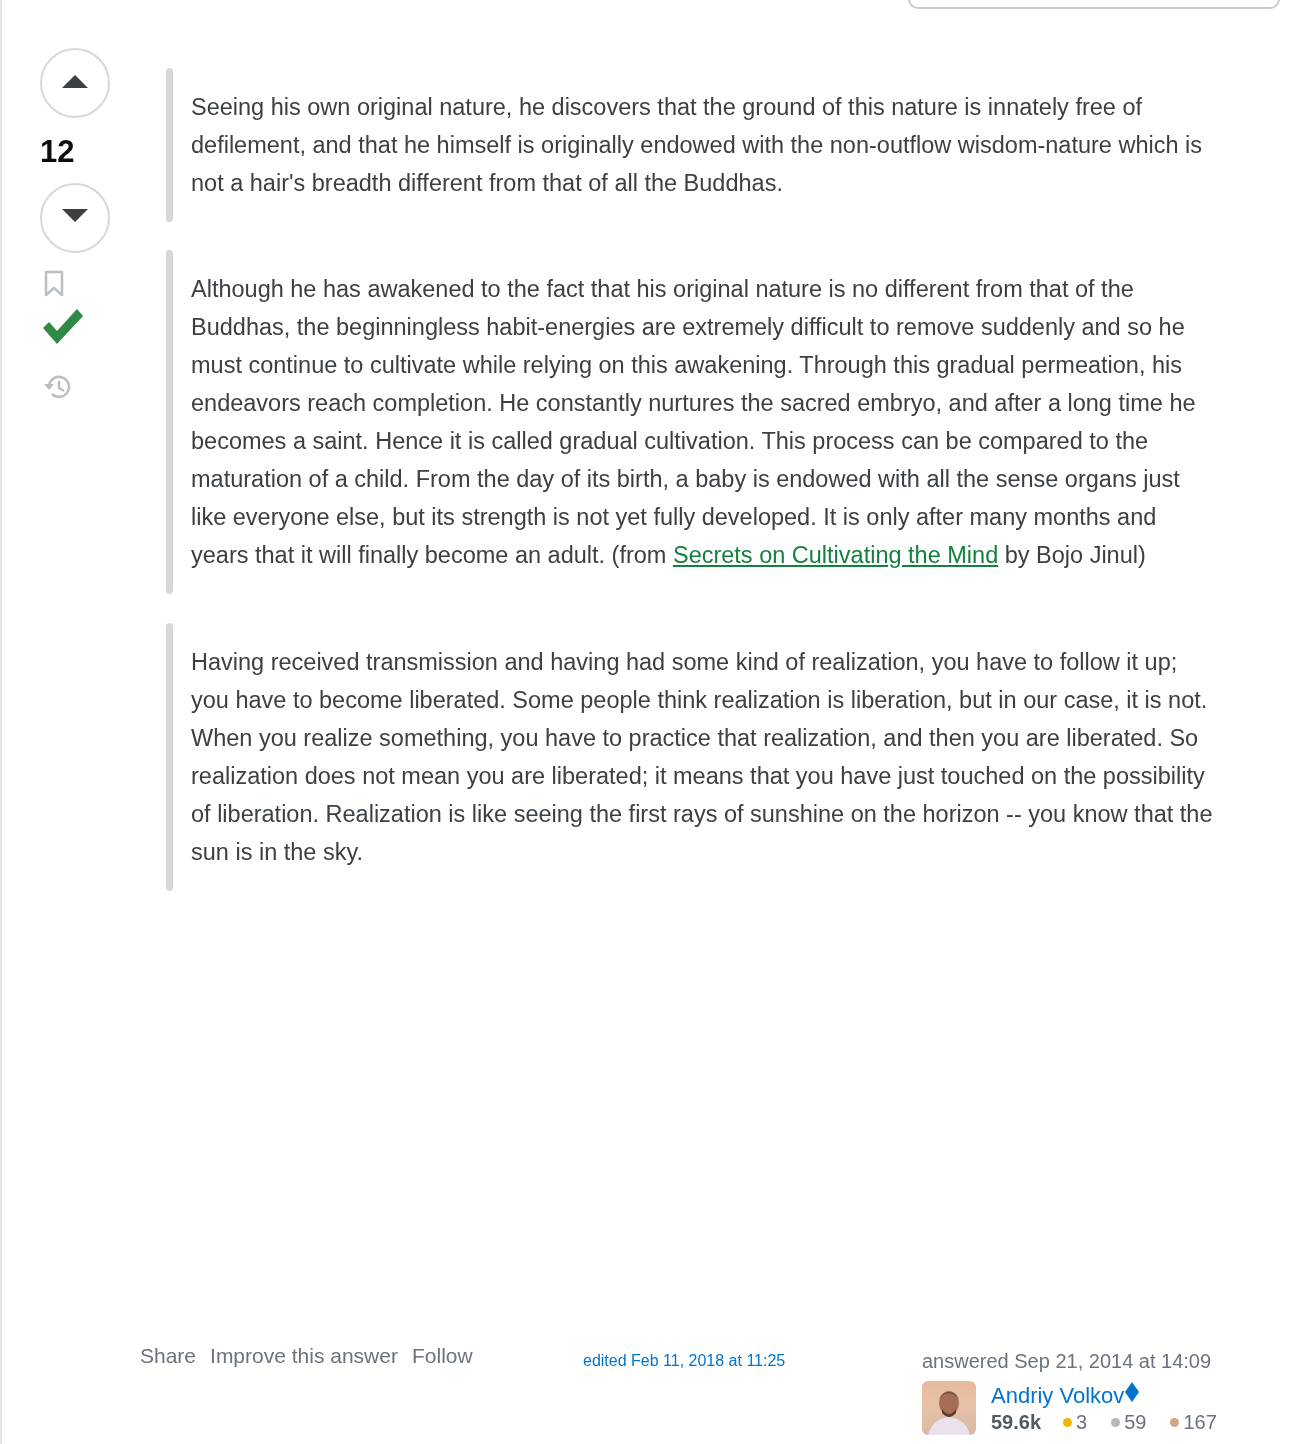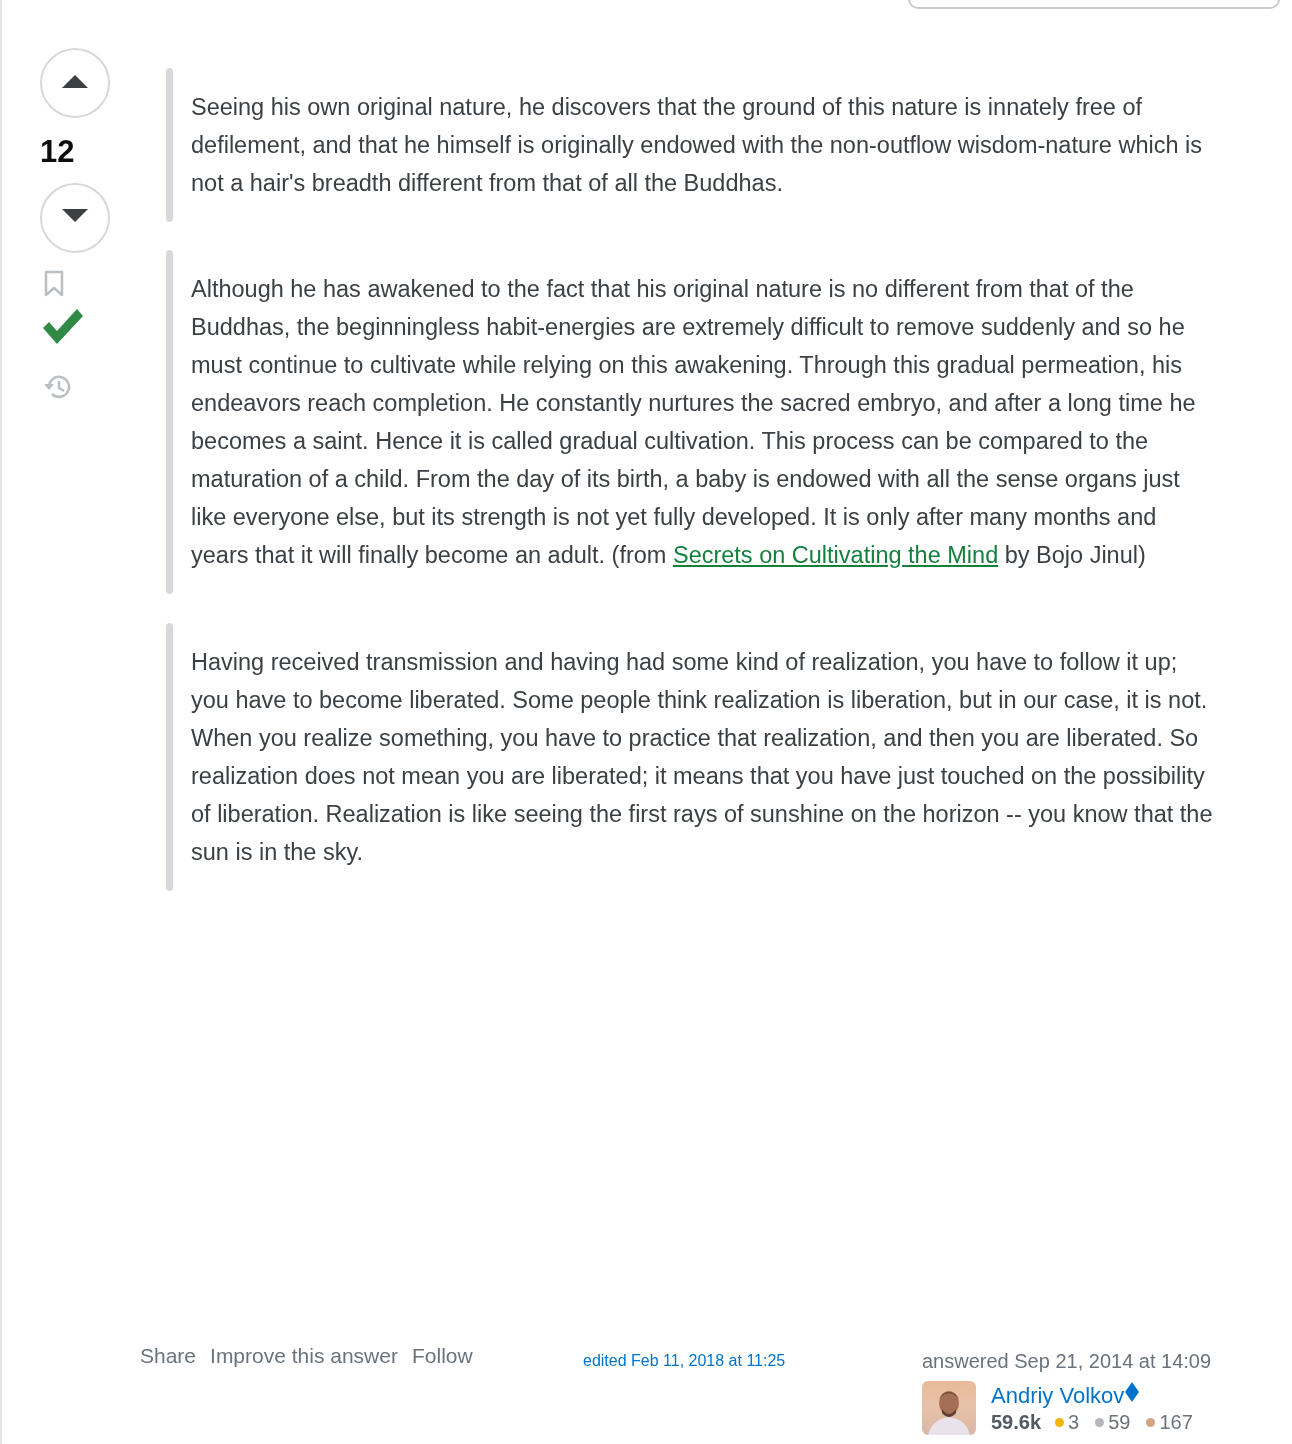--- a/index.html
+++ b/index.html
@@ -31,21 +31,21 @@
   .post-menu { position: absolute; left: 140px; top: 1344px; display: flex; gap: 14px; font-size: 21px; color: #6a737c; }
   .post-menu span { cursor: pointer; }
   .edited { position: absolute; left: 583px; top: 1352px; font-size: 16px; color: #0074cc; cursor: pointer; }
 
   .user-info { position: absolute; left: 922px; top: 1350px; width: 340px; }
   .answered { font-size: 20px; color: #6a737c; }
   .user-row { display: flex; margin-top: 8px; }
   .avatar { width: 54px; height: 54px; border-radius: 6px; overflow: hidden; background: linear-gradient(180deg, #e9b99a 0%, #e8c2a8 45%, #d9b7a6 100%); position: relative; }
   .user-details { margin-left: 15px; }
   .user-name { font-size: 22px; color: #0074cc; display: flex; align-items: flex-end; cursor: pointer; line-height: 26px; }
-  .rep-row { display: flex; align-items: center; font-size: 20px; color: #6a737c; margin-top: 2px; gap: 8px; }
+  .rep-row { display: flex; align-items: center; font-size: 20px; color: #6a737c; margin-top: 2px; gap: 16px; }
   .rep { font-weight: bold; color: #525960; margin-right: 6px; }
   .badge-dot { width: 9px; height: 9px; border-radius: 50%; display: inline-block; }
   .badge { display: flex; align-items: center; gap: 4px; margin-right: 8px; }
 </style>
 </head>
 <body>
 
 <div class="left-rule"></div>
 <div class="top-box"></div>
 

